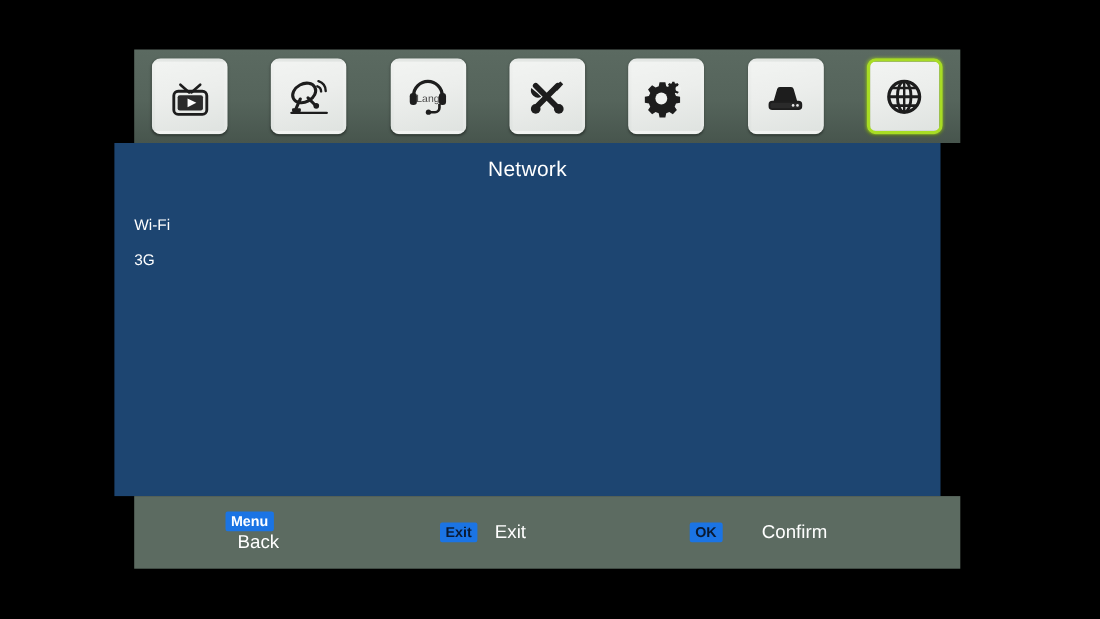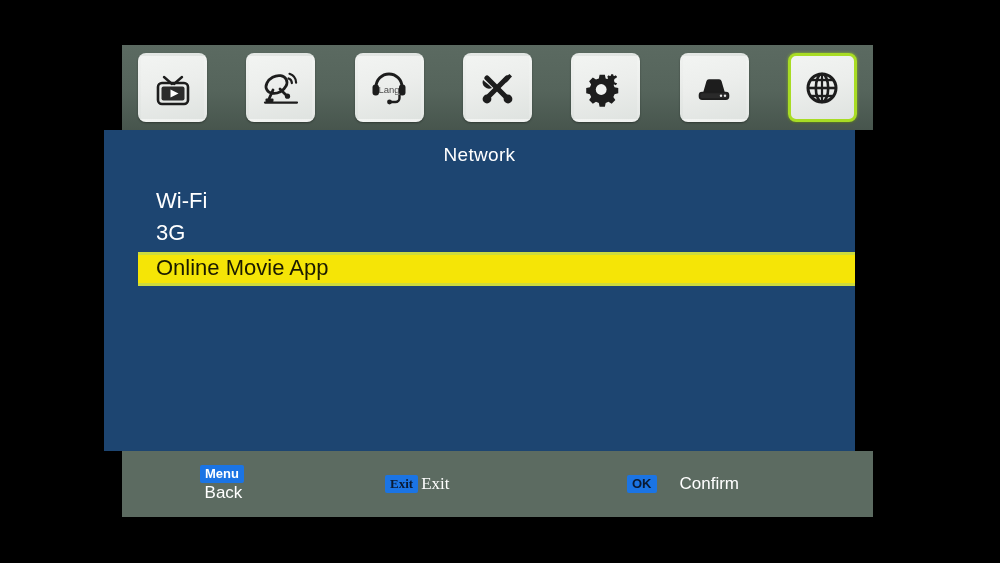--- a/index.html
+++ b/index.html
@@ -77,26 +77,25 @@
   #list {
     position: absolute;
     left: 0;
     top: 58px;
     width: 100%;
   }
 
   .list-row {
     height: 32px;
     display: flex;
-    align-items: flex-start;
+    align-items: center;
     padding-left: 18px;
     box-sizing: border-box;
     color: #ffffff;
-    font-size: 22px;
-    margin-left: 34px;
+    font-size: 14px;
   }
   .list-row.selected {
     background: #f5e506;
     color: #1b1b00;
     border-top: 3px solid #cddb3c;
     border-bottom: 3px solid #cddb3c;
     height: 34px;
   }
 
   
@@ -121,24 +120,24 @@
     font-size: 13px;
     font-weight: bold;
     padding: 1px 5px 2px 5px;
     border-radius: 2px;
     line-height: 15px;
   }
   .hint-key.dark { color: #0a1a33; }
   .hint-label {
     color: #ffffff;
     font-size: 17px;
-    margin-left: 3px;
+    margin-left: 16px;
   }
   #hint-back { left: 78px; flex-direction: column; }
-  #hint-exit { left: 263px; font-family: Liberation Serif, serif; }
+  #hint-exit { left: 278px; }
   #hint-ok   { left: 505px; gap: 20px; }
 </style>
 </head>
 <body>
 
 <div id="screen">
 
   <div id="topbar">
 
     <div class="icon-tile">
@@ -247,23 +246,20 @@
   <div id="panel">
     <div id="panel-title">Network</div>
 
     <div id="list">
       <div class="list-row">
         <span>Wi-Fi</span>
       </div>
       <div class="list-row">
         <span>3G</span>
       </div>
-      <div class="list-row selected">
-        <span>Online Movie App</span>
-      </div>
     </div>
   </div>
 
   <div id="footer">
 
     <div class="hint" id="hint-back">
       <span class="hint-key">Menu</span>
       <span class="hint-label">Back</span>
     </div>
 

